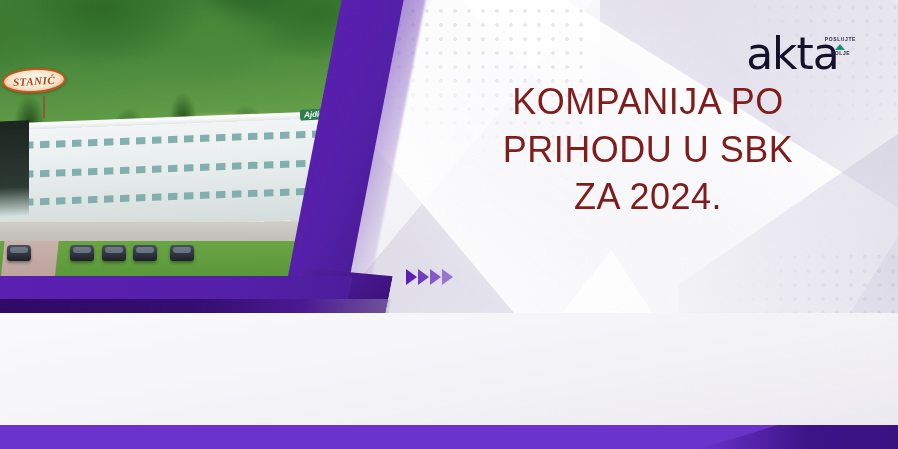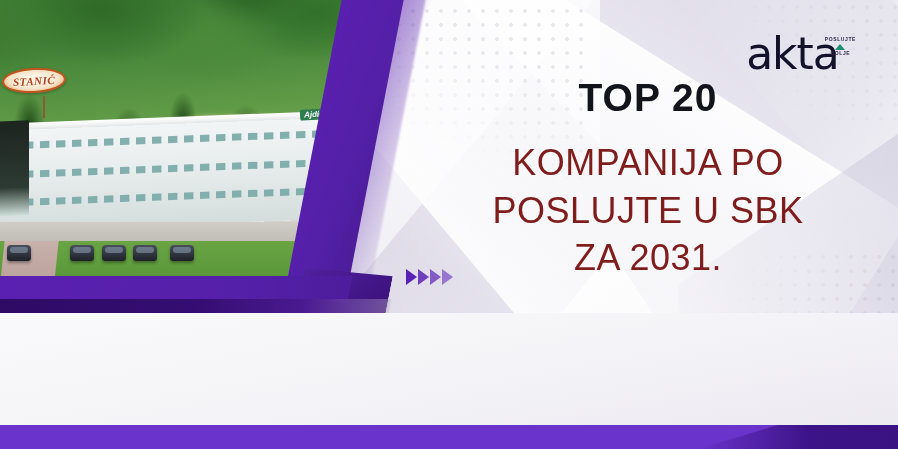--- a/index.html
+++ b/index.html
@@ -362,24 +362,23 @@
     <div class="arrow a4"></div>
   </div>
 
   <div class="rule-right"></div>
 
   <div class="bottom-sheet"></div>
   <div class="bottom-bar"></div>
   <div class="bottom-bar-dark"></div>
 
   <div class="headline">
-    <div class="h-top">TOP 20</div>
     <div class="h-line">KOMPANIJA PO</div>
-    <div class="h-line">POSLUJTE U SBK</div>
-    <div class="h-line">ZA 2031.</div>
+    <div class="h-line">PRIHODU U SBK</div>
+    <div class="h-line">ZA 2024.</div>
   </div>
 
   <div class="logo">
     <div class="logo-word">akta</div>
     <div class="logo-tag">
       <div class="logo-tag-text">POSLUJTE</div>
       <div class="logo-tag-mark"></div>
       <div class="logo-tag-text">BOLJE</div>
     </div>
   </div>

